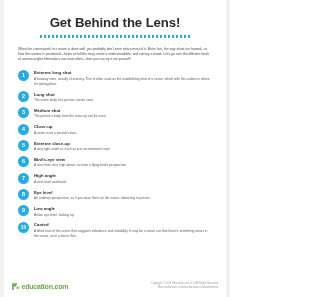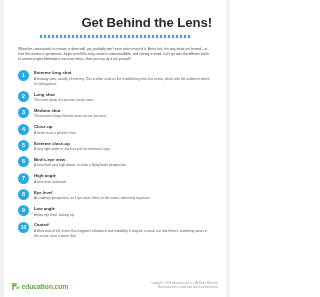--- a/index.html
+++ b/index.html
@@ -39,21 +39,20 @@
     text-align: center;
     flex: 0 0 auto;
   }
   .title {
     font-size: 13.2px;
     font-weight: bold;
     color: #2b2b2b;
     letter-spacing: -0.1px;
     line-height: 1.1;
     white-space: nowrap;
-    text-align: right;
   }
   .divider {
     margin: 4px auto 0 auto;
     width: 150px;
     height: 3px;
     background-image: repeating-linear-gradient(
       to right,
       #29abe2 0px, #29abe2 2px,
       rgba(255,255,255,0) 2px, rgba(255,255,255,0) 4px
     );

